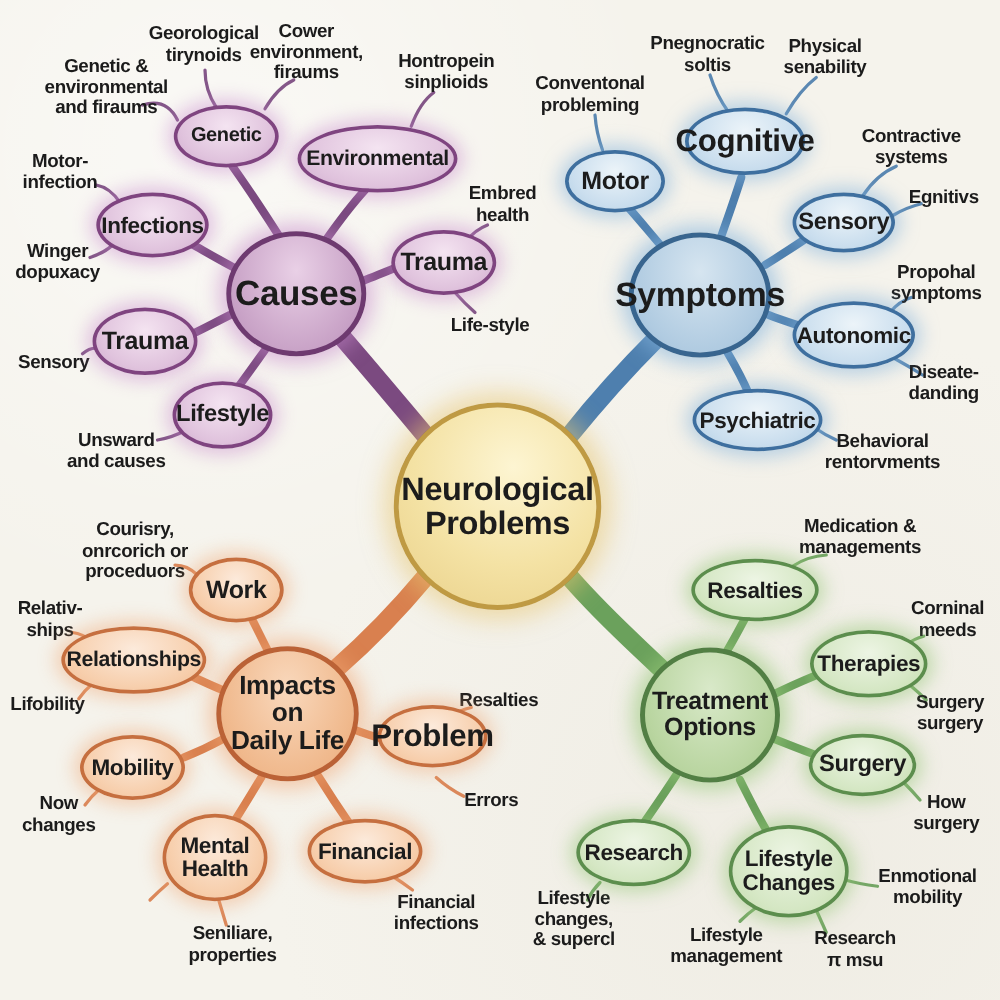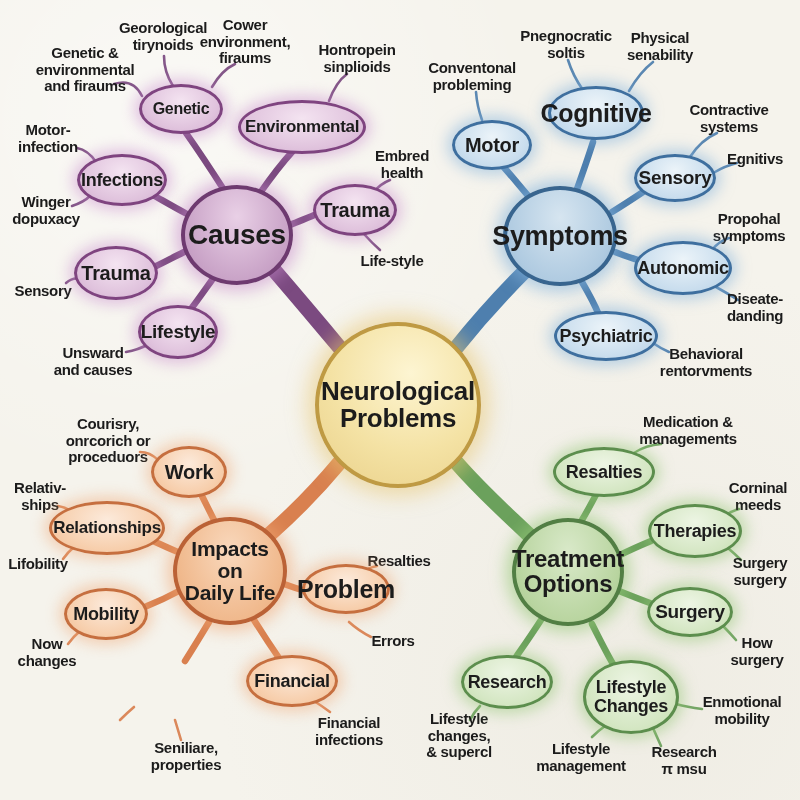--- a/index.html
+++ b/index.html
@@ -234,20 +234,24 @@
   </div>
   <div class="node no" style="left:151px;top:446px;width:76px;height:52px;font-size:20px">
     <span class="nl">Work</span>
   </div>
   <div class="node no" style="left:49px;top:501px;width:116px;height:54px;font-size:17px">
     <span class="nl">Relationships</span>
   </div>
   <div class="node no" style="left:64px;top:588px;width:84px;height:52px;font-size:18px">
     <span class="nl">Mobility</span>
   </div>
+  <div class="node no" style="left:130px;top:651px;width:84px;height:70px;font-size:18px">
+    <span class="nl">Mental
+Health</span>
+  </div>
   <div class="node no" style="left:246px;top:655px;width:92px;height:52px;font-size:18px">
     <span class="nl">Financial</span>
   </div>
   <div class="node no" style="left:302px;top:564px;width:88px;height:50px;font-size:25px">
     <span class="nl">Problem</span>
   </div>
   <div class="note" style="left:108px;top:441px">Courisry,
 onrcorich or
 proceduors</div>
   <div class="note" style="left:40px;top:496px">Relativ-
@@ -255,21 +259,21 @@
   <div class="note" style="left:38px;top:564px">Lifobility</div>
   <div class="note" style="left:47px;top:652px">Now
 changes</div>
   <div class="note" style="left:186px;top:756px">Seniliare,
 properties</div>
   <div class="note" style="left:349px;top:731px">Financial
 infections</div>
   <div class="note" style="left:399px;top:561px">Resalties</div>
   <div class="note" style="left:393px;top:641px">Errors</div>
 
-  <div class="node ng hub" style="left:512px;top:518px;width:112px;height:108px;font-size:24px">
+  <div class="node ng hub" style="left:512px;top:518px;width:112px;height:108px;font-size:20px">
     <span class="nl">Treatment
 Options</span>
   </div>
   <div class="node ng" style="left:553px;top:447px;width:102px;height:50px;font-size:18px">
     <span class="nl">Resalties</span>
   </div>
   <div class="node ng" style="left:648px;top:504px;width:94px;height:54px;font-size:18px">
     <span class="nl">Therapies</span>
   </div>
   <div class="node ng" style="left:647px;top:587px;width:86px;height:50px;font-size:19px">

